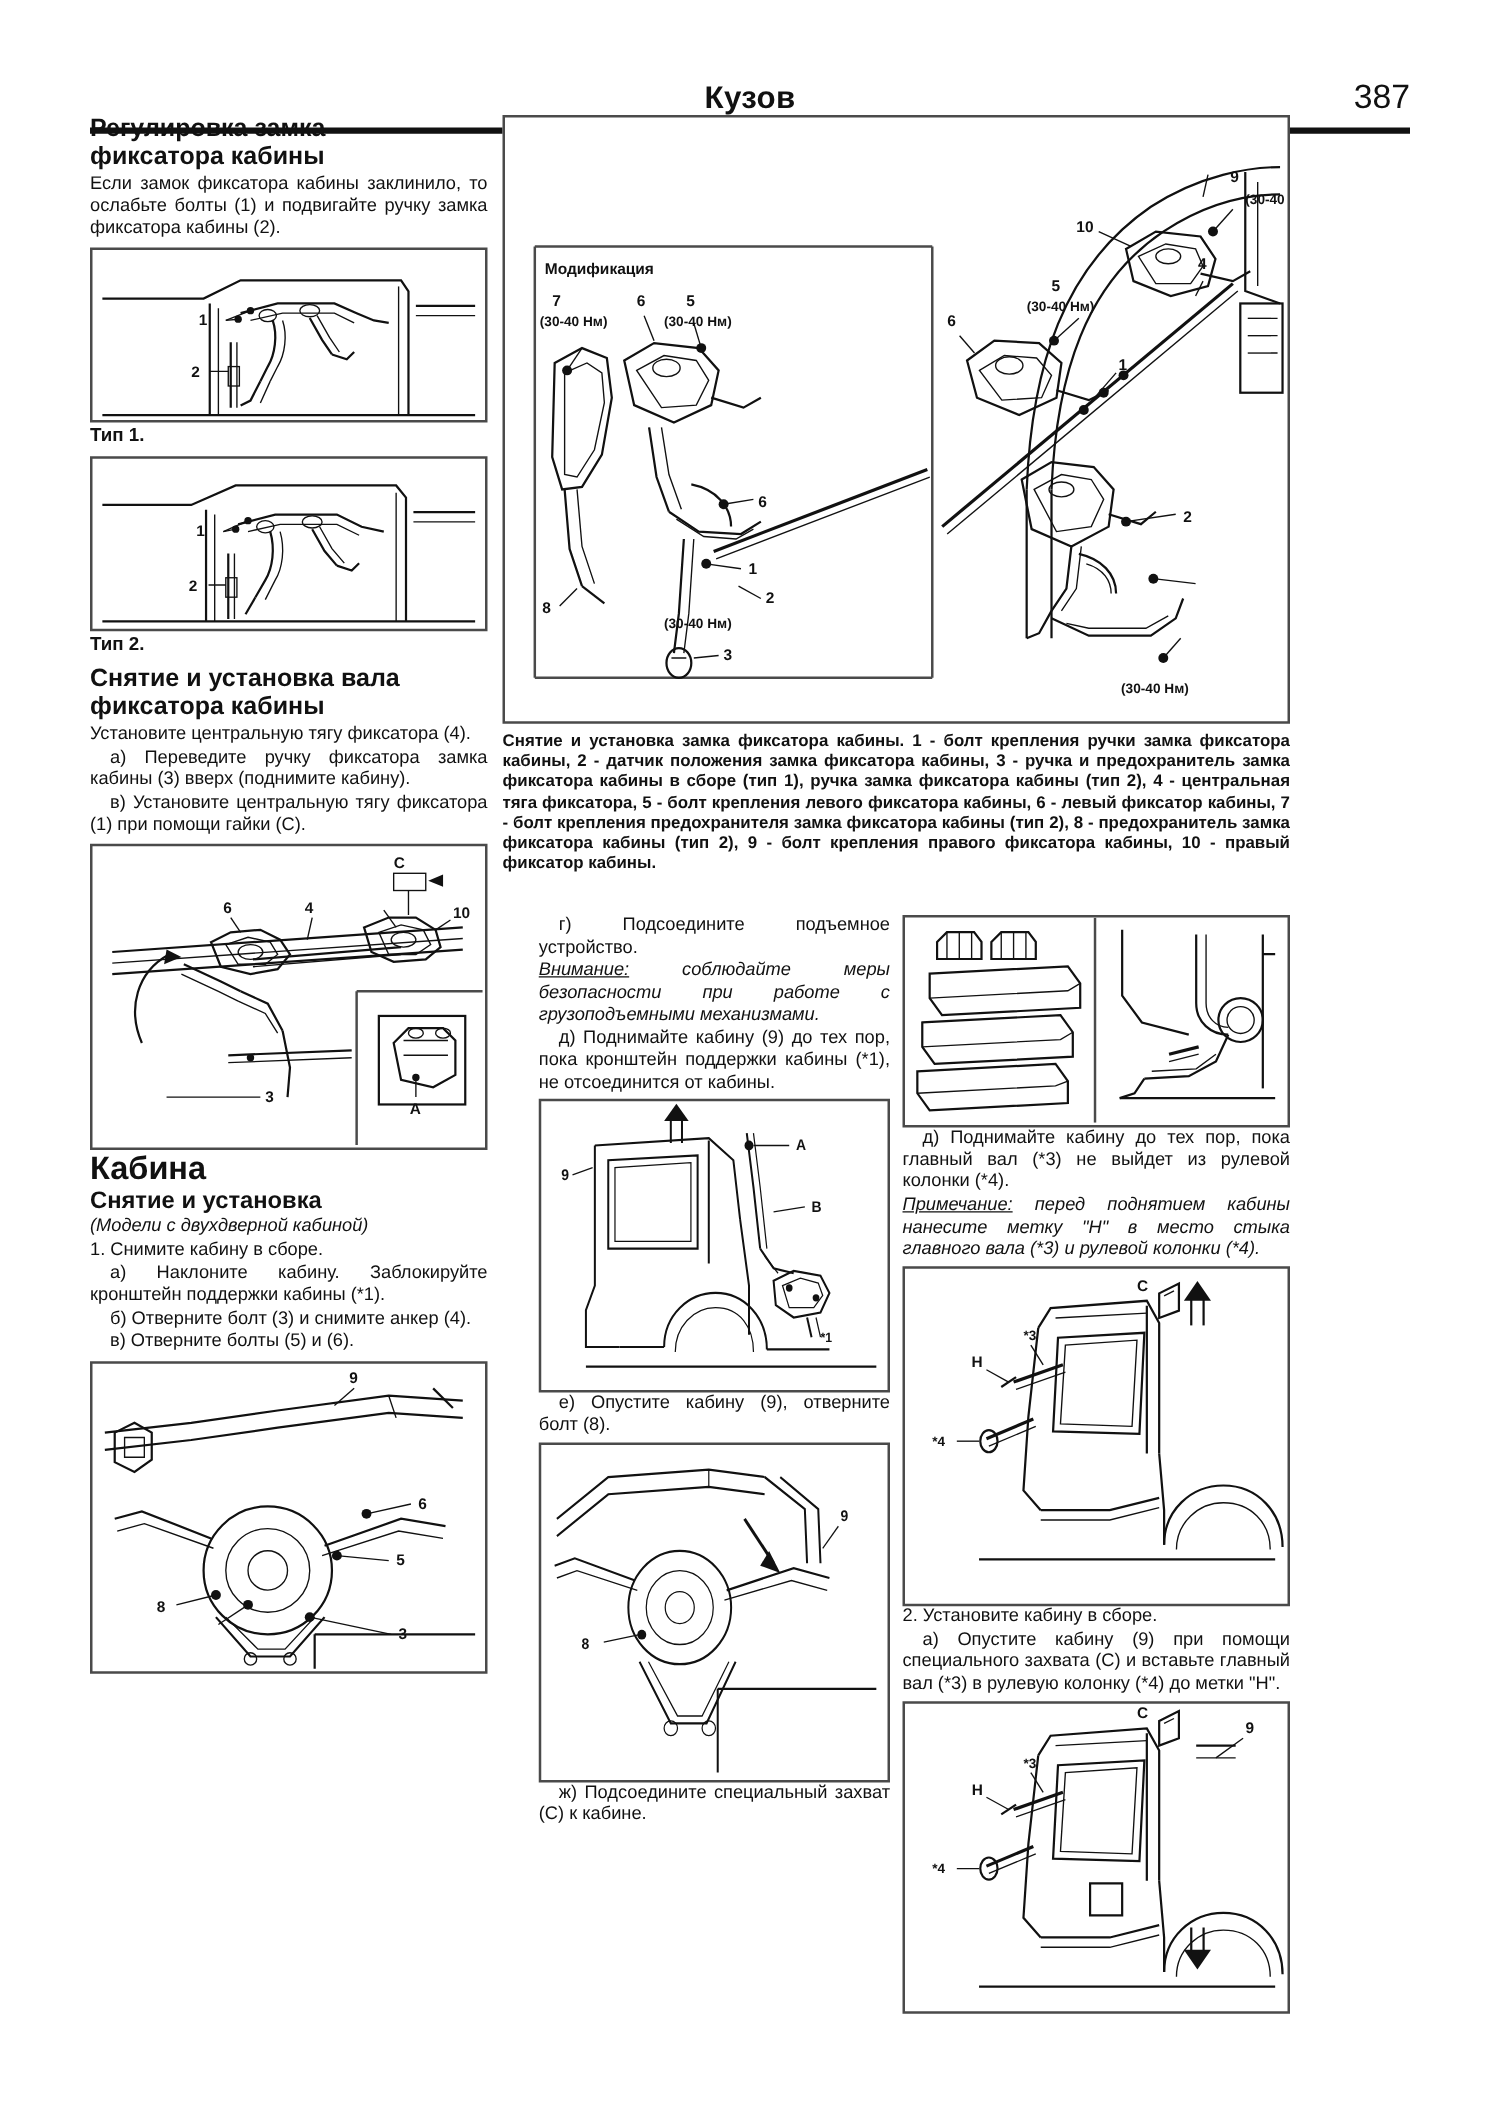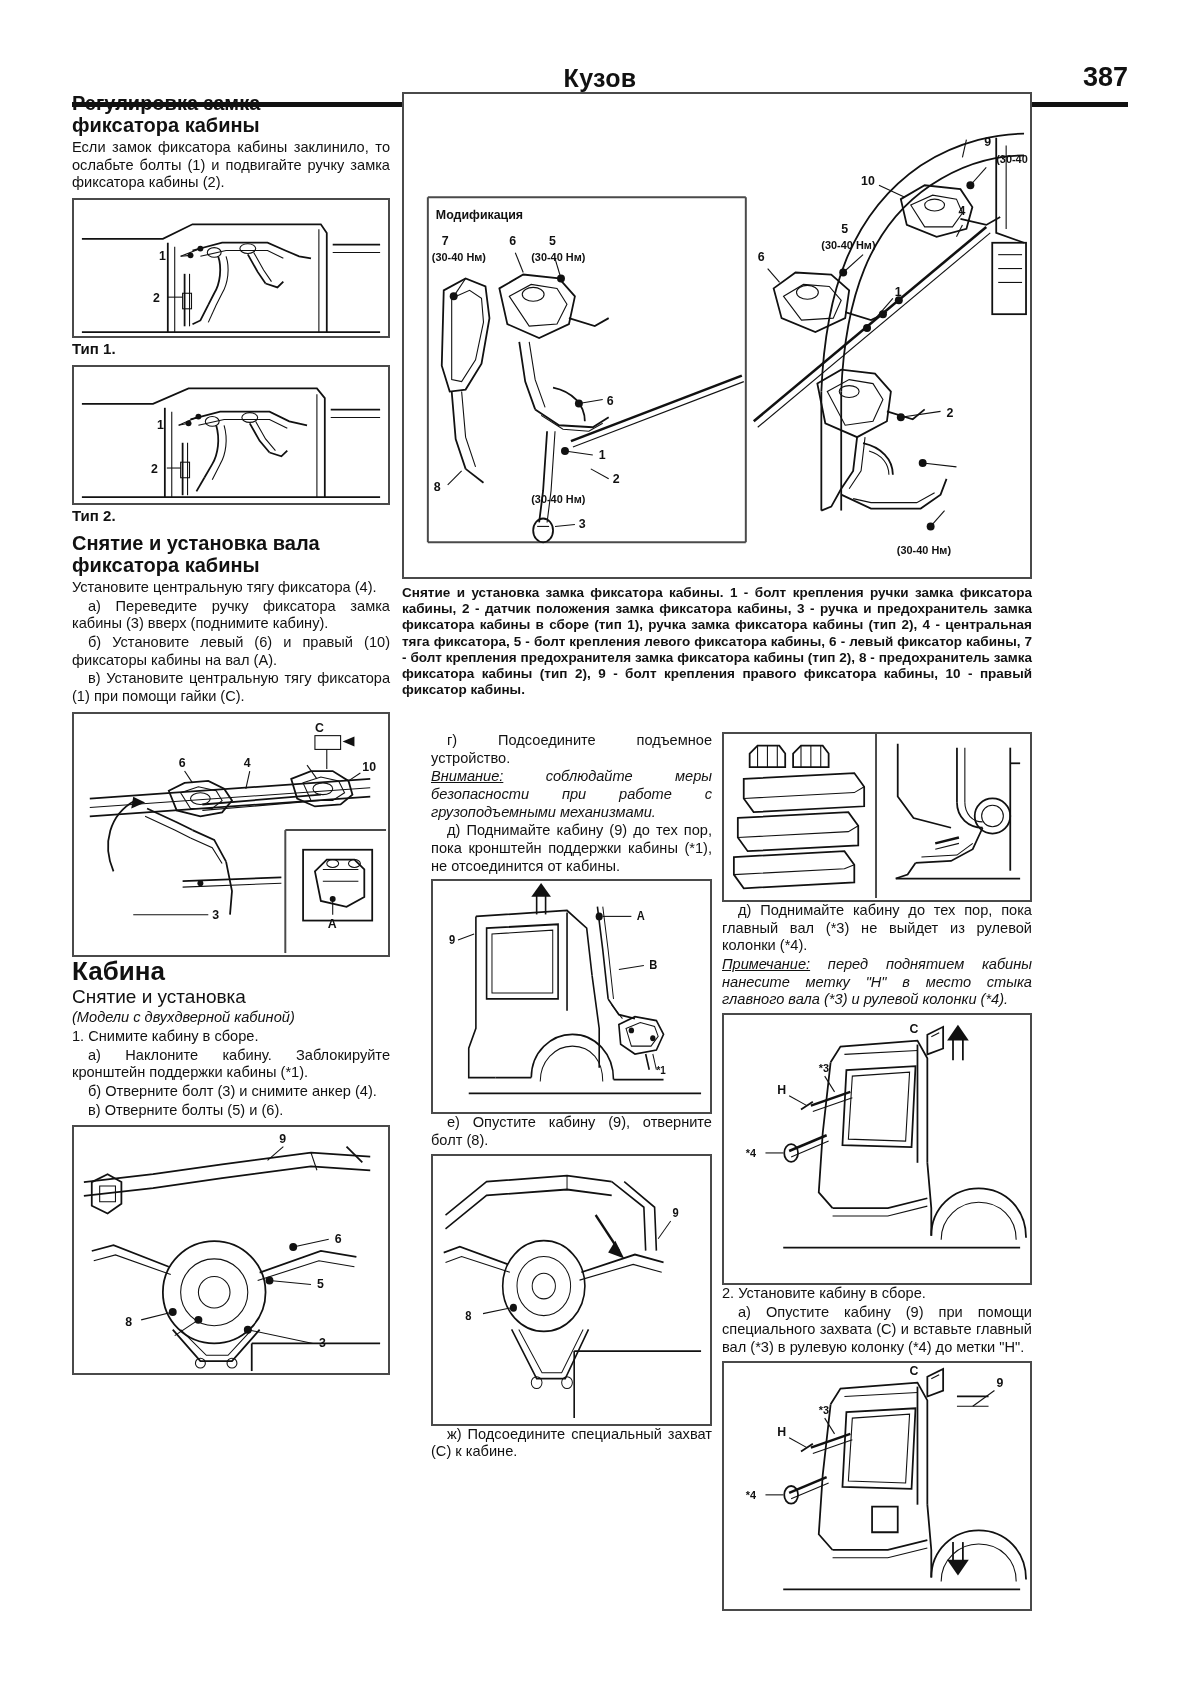--- a/index.html
+++ b/index.html
@@ -21,21 +21,21 @@
 
   
   .hdr { position: relative; height: 46px; margin-top: 20px; }
   .hdr-title {
     position: absolute; left: 0; right: 0; top: 0;
     text-align: center;
     font-size: 25px; font-weight: bold; letter-spacing: .3px;
   }
   .hdr-page {
     position: absolute; right: 0; top: -2px;
-    font-size: 27px; font-weight: bold;
+    font-size: 27px; font-weight: normal;
   }
   .hdr-rule {
     position: absolute; left: 0; right: 0; top: 38px;
     height: 5px; background: #111;
   }
 
   
   .cols { position: absolute; left: 0; top: 48px; width: 1056px; }
   .col { position: absolute; top: 0; }
   .col-l { left: 0;   width: 318px; }
@@ -45,21 +45,21 @@
   
   h2.sec {
     font-size: 20px; font-weight: bold; line-height: 1.1;
     margin: 0 0 3px 0;
   }
   h1.big {
     font-size: 26px; font-weight: bold; line-height: 1.1;
     margin: 0 0 1px 0;
   }
   h3.sub {
-    font-size: 19px; font-weight: normal; line-height: 1.12;
+    font-size: 19px; font-weight: bold; line-height: 1.12;
     margin: 0 0 2px 0;
   }
   p.body {
     font-size: 14.6px; line-height: 1.21;
     margin: 0 0 1px 0;
     text-align: justify;
     hyphens: auto;
   }
   p.ind { text-indent: 16px; }
   p.ital { font-style: italic; }
@@ -183,21 +183,20 @@
         </svg>
       </div>
       <div class="figlabel">Тип 2.</div>
 
       <h2 class="sec">
         <span>Снятие и установка вала</span><br>
         <span>фиксатора кабины</span>
       </h2>
       <p class="body">Установите центральную тягу фиксатора (4).</p>
       <p class="body ind">а) Переведите ручку фиксатора замка кабины (3) вверх (поднимите кабину).</p>
-      <p class="body ind">б) Установите левый (6) и правый (10) фиксаторы кабины на вал (А).</p>
       <p class="body ind">в) Установите центральную тягу фиксатора (1) при помощи гайки (С).</p>
 
       <div class="fig" style="height:245px; margin-top:6px;">
         <svg viewBox="0 0 318 245" preserveAspectRatio="none">
 
           <path class="divv" d="M214 118 L214 243"></path>
           <path class="divv" d="M214 118 L316 118"></path>
 
           <path class="ln2" d="M16 86 L300 66"></path>
           <path class="ln2" d="M16 104 L300 84"></path>

